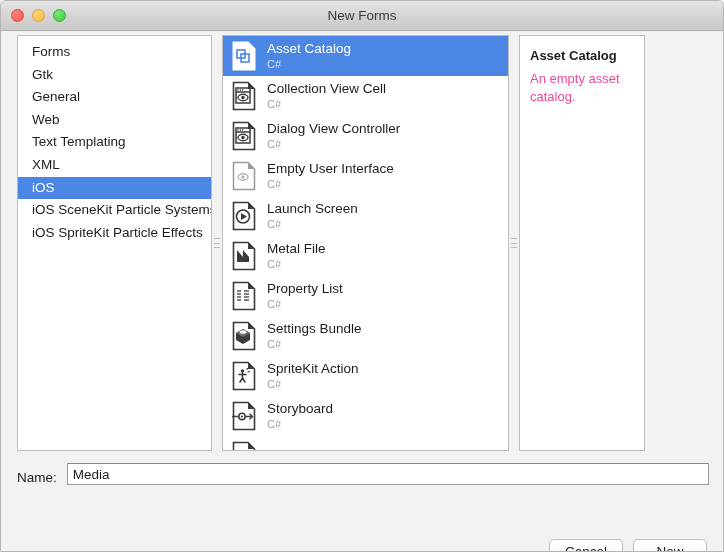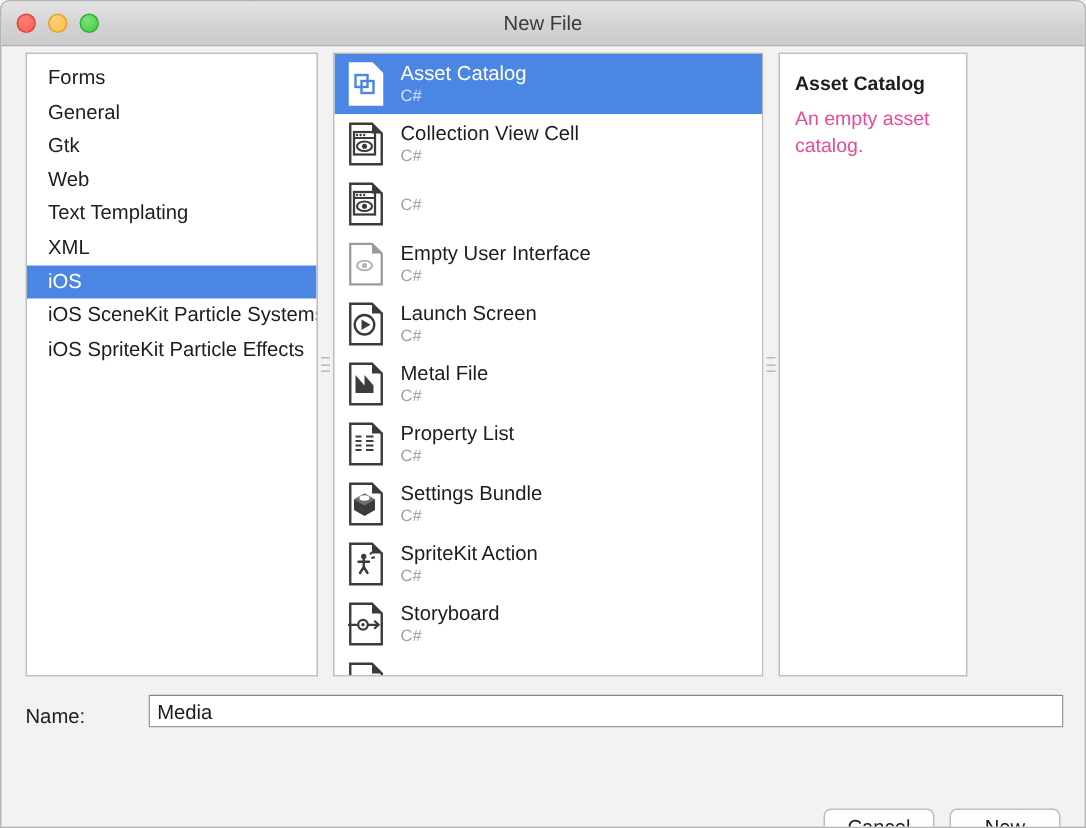--- a/index.html
+++ b/index.html
@@ -219,21 +219,20 @@
     box-sizing: border-box;
     border: 1px solid #9a9a9a;
     border-top-color: #888;
     background: #ffffff;
     font-family: "Liberation Sans", sans-serif;
     font-size: 13.5px;
     color: #1d1d1d;
     padding: 0 5px;
     outline: none;
     border-radius: 1px;
-    margin-left: 32px;
   }
 
   
   .footer {
     position: absolute;
     right: 16px;
     top: 508px;
     display: flex;
     gap: 10px;
   }
@@ -259,32 +258,32 @@
 <body>
 
 <div class="window">
 
   <div class="titlebar">
     <div class="traffic">
       <div class="light close"></div>
       <div class="light min"></div>
       <div class="light max"></div>
     </div>
-    <div class="window-title">New File</div>
+    <div class="window-title">New Forms</div>
   </div>
 
   <div class="dialog-body">
 
     <div class="panes">
 
       <div class="pane sidebar">
         <div style="height:5px"></div>
         <div class="cat-item">Forms</div>
+        <div class="cat-item">Gtk</div>
         <div class="cat-item">General</div>
-        <div class="cat-item">Gtk</div>
         <div class="cat-item">Web</div>
         <div class="cat-item">Text Templating</div>
         <div class="cat-item">XML</div>
         <div class="cat-item selected">iOS</div>
         <div class="cat-item">iOS SceneKit Particle Systems</div>
         <div class="cat-item">iOS SpriteKit Particle Effects</div>
       </div>
 
       <div class="splitter">
         <div class="grip">
@@ -340,20 +339,21 @@
                 <rect x="5" y="7" width="14" height="15" fill="none" stroke="#3b3b3b" stroke-width="1.5"></rect>
                 <line x1="5" y1="11" x2="19" y2="11" stroke="#3b3b3b" stroke-width="1.3"></line>
                 <circle cx="7" cy="9" r="0.8" fill="#3b3b3b"></circle>
                 <circle cx="9.4" cy="9" r="0.8" fill="#3b3b3b"></circle>
                 <circle cx="11.8" cy="9" r="0.8" fill="#3b3b3b"></circle>
                 <ellipse cx="12" cy="16.5" rx="5" ry="3.2" fill="none" stroke="#3b3b3b" stroke-width="1.4"></ellipse>
                 <circle cx="12" cy="16.5" r="1.7" fill="#3b3b3b"></circle>
               </svg>
             </div>
             <div class="tpl-text">
+              <div class="tpl-name">Dialog View Controller</div>
               <div class="tpl-lang">C#</div>
             </div>
           </div>
 
           <div class="tpl-row">
             <div class="tpl-icon">
               <svg width="26" height="30" viewBox="0 0 26 30">
                 <path d="M2.5 1.5 H17 L23.5 8 V28.5 H2.5 Z" fill="#ffffff" stroke="#9a9a9a" stroke-width="1.5"></path>
                 <path d="M17 1.5 L23.5 8 H17 Z" fill="#9a9a9a"></path>
                 <ellipse cx="12" cy="16" rx="5" ry="3.2" fill="none" stroke="#b4b4b4" stroke-width="1.4"></ellipse>

